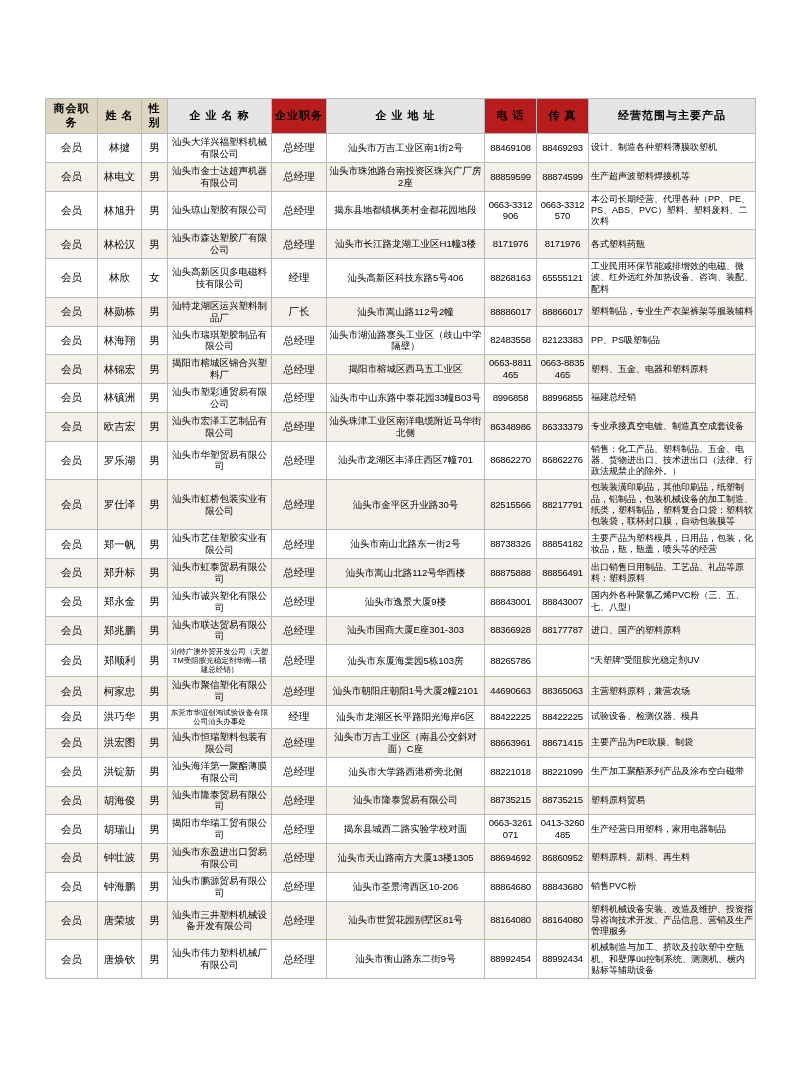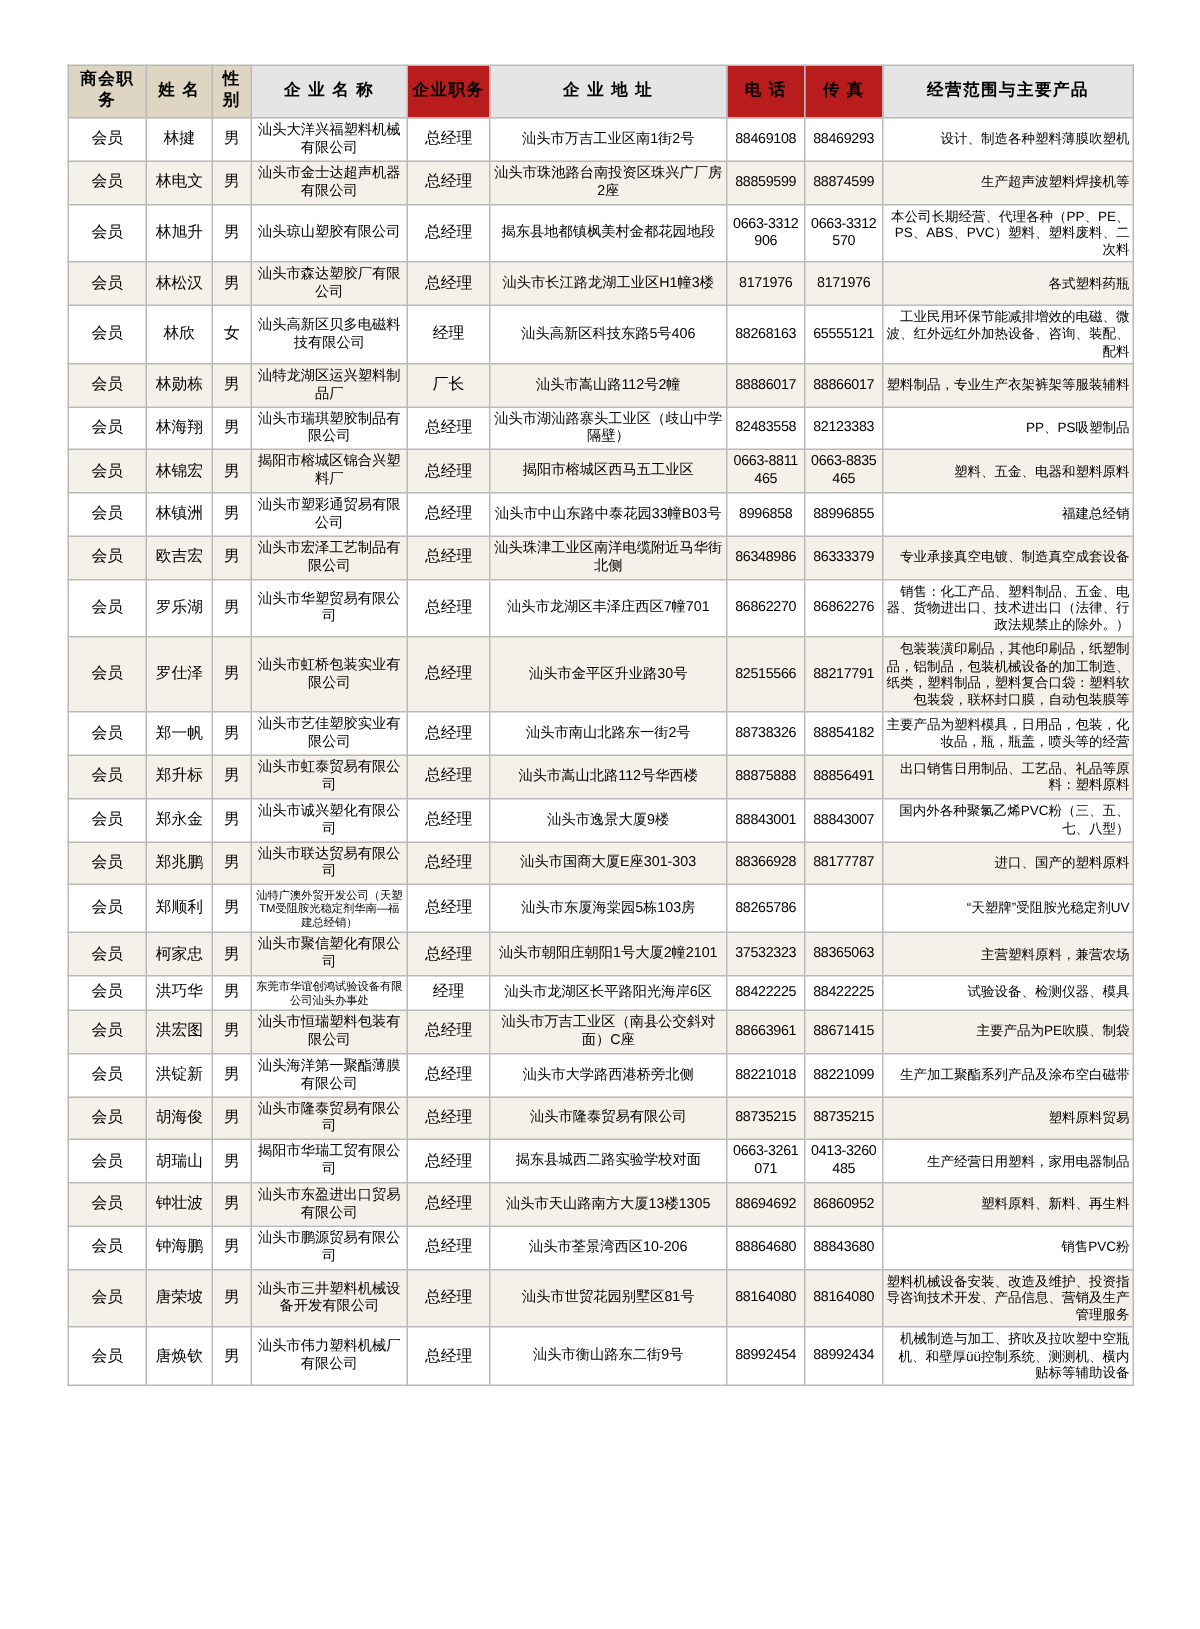--- a/index.html
+++ b/index.html
@@ -11,21 +11,21 @@
     width: 800px;
     height: 1086px;
     font-family: "Liberation Sans", sans-serif;
     color: #000;
   }
   .page {
     position: relative;
     width: 800px;
     height: 1000px;
     box-sizing: border-box;
-    padding: 43px 45px 0 45px;
+    padding: 98px 45px 0 45px;
   }
   table.member-table {
     border-collapse: collapse;
     width: 710px;
     table-layout: fixed;
   }
   table.member-table col.c0 { width: 52px; }
   table.member-table col.c1 { width: 44px; }
   table.member-table col.c2 { width: 26px; }
   table.member-table col.c3 { width: 104px; }
@@ -75,21 +75,21 @@
     font-size: 9.5px;
   }
   tbody td.col-phone,
   tbody td.col-fax {
     font-size: 9.5px;
     letter-spacing: -0.2px;
     margin-top: 18px;
   }
   tbody td.col-scope {
     font-size: 9px;
-    text-align: right;
+    text-align: left;
   }
   tbody td.small {
     font-size: 7.5px;
     line-height: 1.2;
   }
 </style>
 </head>
 <body>
 
 <div class="page">
@@ -306,21 +306,21 @@
           <td class="col-fax"></td>
           <td class="col-scope">“天塑牌”受阻胺光稳定剂UV</td>
         </tr>
         <tr class="alt">
           <td class="col-role">会员</td>
           <td class="col-name">柯家忠</td>
           <td class="col-sex">男</td>
           <td class="col-company">汕头市聚信塑化有限公司</td>
           <td class="col-title">总经理</td>
           <td class="col-address">汕头市朝阳庄朝阳1号大厦2幢2101</td>
-          <td class="col-phone">37532323</td>
+          <td class="col-phone">44690663</td>
           <td class="col-fax">88365063</td>
           <td class="col-scope">主营塑料原料，兼营农场</td>
         </tr>
         <tr>
           <td class="col-role">会员</td>
           <td class="col-name">洪巧华</td>
           <td class="col-sex">男</td>
           <td class="col-company small">东莞市华谊创鸿试验设备有限公司汕头办事处</td>
           <td class="col-title">经理</td>
           <td class="col-address">汕头市龙湖区长平路阳光海岸6区</td>

